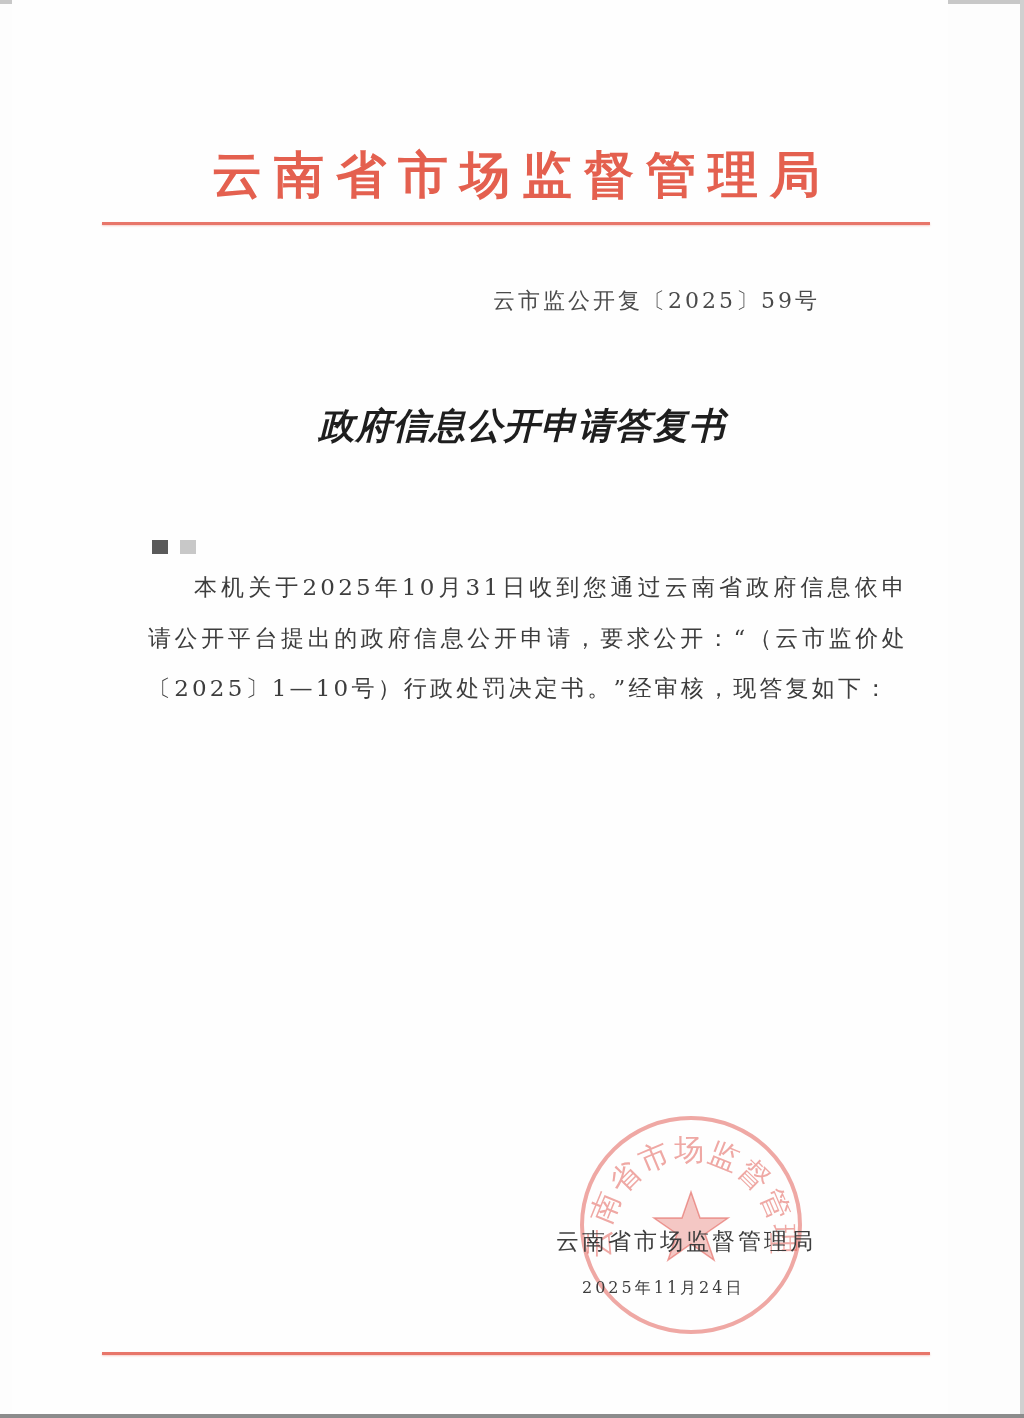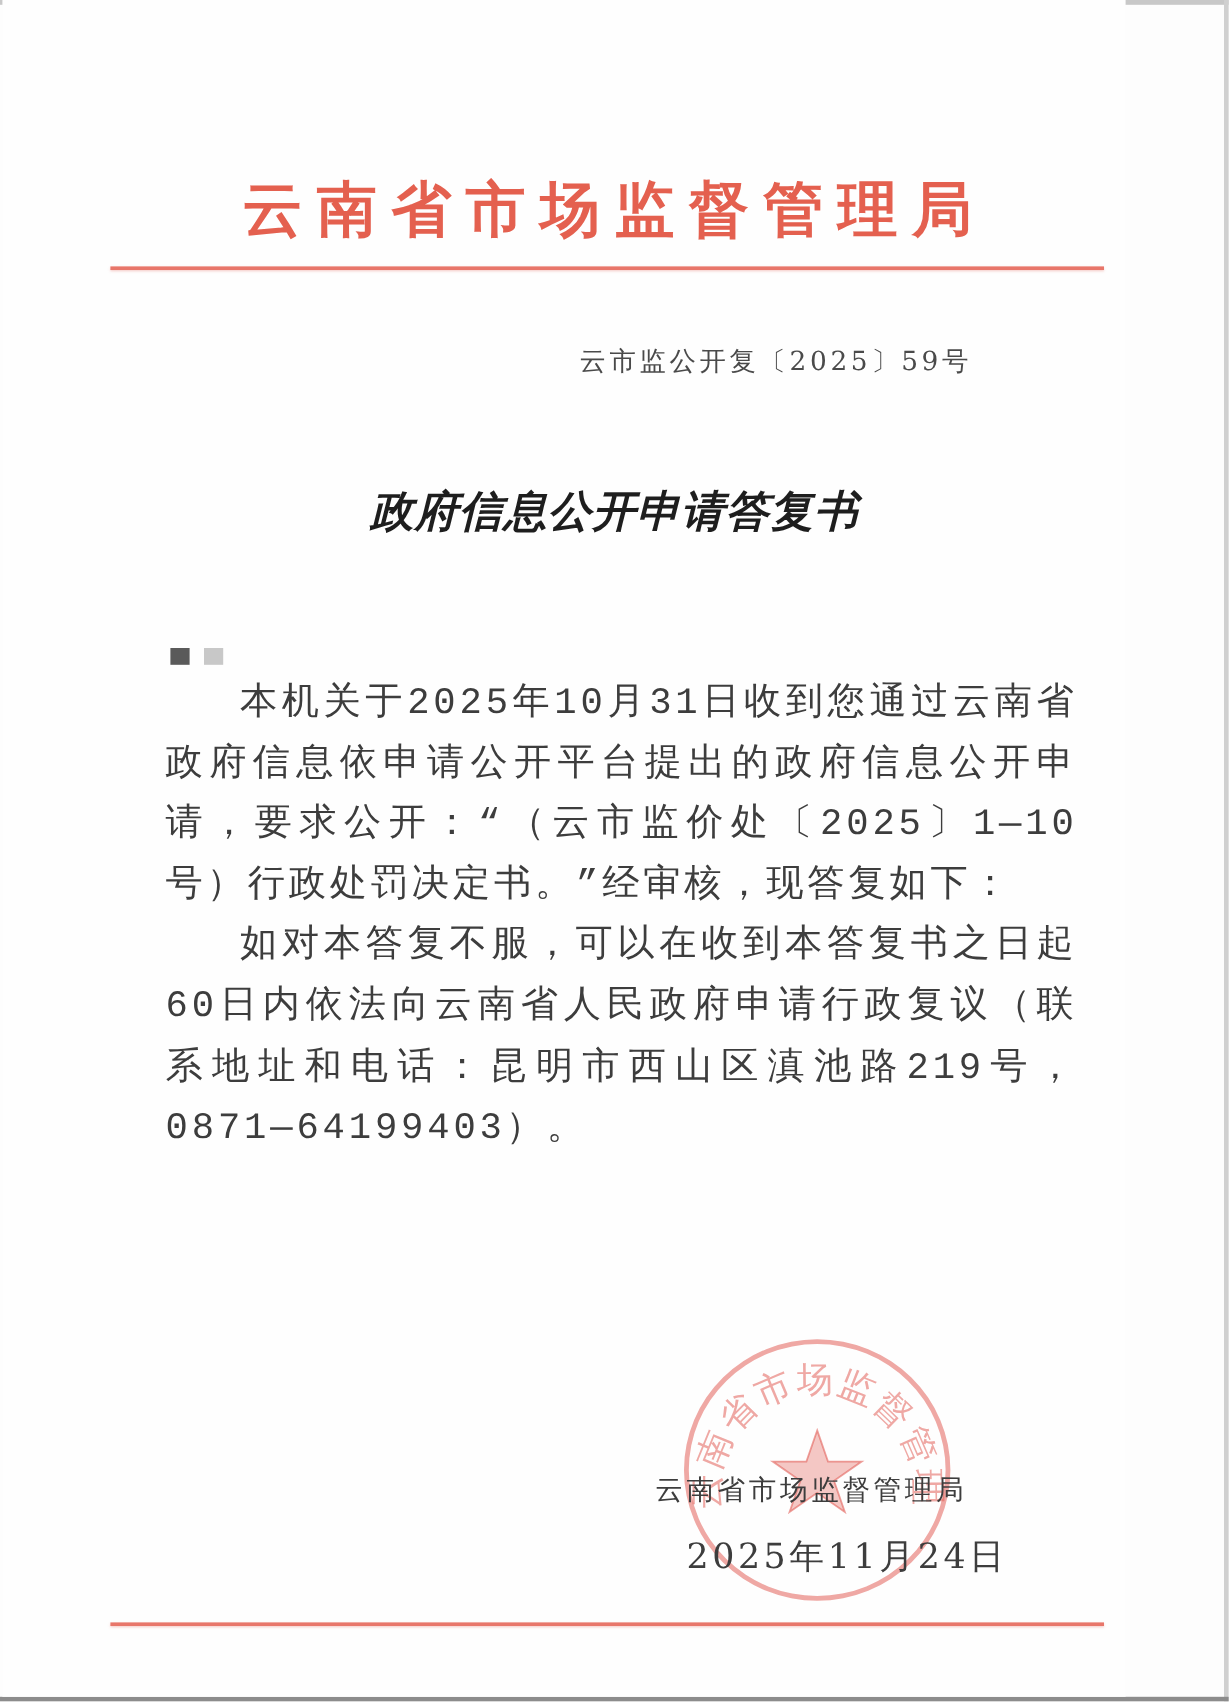--- a/index.html
+++ b/index.html
@@ -7,21 +7,21 @@
     width: 1024px; height: 1418px; overflow: hidden;
     background: #fdfdfd;
     font-family: "DejaVu Serif", "Liberation Serif", serif;
     color: #3a3a3a;
     position: relative;
   }
   .frame-top { position: absolute; left: 0; top: 0; width: 1024px; height: 4px; background: #c8c8c8; }
   .frame-right { position: absolute; right: 0; top: 0; width: 4px; height: 1418px; background: #d0d0d0; }
   .frame-bottom { position: absolute; left: 0; bottom: 0; width: 1024px; height: 4px; background: #8c8c8c; }
 
-  .page { position: absolute; left: 2px; top: 0; width: 936px; height: 1414px; background: #fefefe; }
+  .page { position: absolute; left: 12px; top: 0; width: 936px; height: 1414px; background: #fefefe; }
 
   .letterhead {
     position: absolute; left: 0; width: 1020px; top: 142px;
     text-align: center; font-size: 50px; font-weight: bold;
     letter-spacing: 12px; color: #e4604f;
     font-family: "DejaVu Serif", "Liberation Serif", serif;
   }
   .rule {
     position: absolute; left: 90px; width: 828px; height: 3px;
     background: #e8766a; box-shadow: 0 1px 2px rgba(232,118,106,0.35);
@@ -41,39 +41,39 @@
   }
   .salutation {
     position: absolute; left: 140px; top: 540px; display: flex; gap: 12px;
   }
   .redact-block { width: 16px; height: 14px; }
   .redact-block.dark { background: #5a5a5a; }
   .redact-block.light { background: #c8c8c8; }
 
   .body-text {
     position: absolute; left: 136px; width: 760px; top: 562px;
-    font-size: 31px; line-height: 50.6px; color: #3d3d3d;
-    letter-spacing: 3.2px; text-align: justify; font-family: Liberation Mono, monospace;
+    font-size: 23px; line-height: 50.6px; color: #3d3d3d;
+    letter-spacing: 3.2px; text-align: justify;
   }
   .body-text p { margin: 0; text-indent: 2em; }
 
   .seal {
     position: absolute; left: 568px; top: 1116px; width: 222px; height: 218px;
     border-radius: 50%; border: 4px solid rgba(226,96,90,0.55);
     box-sizing: border-box;
   }
   .seal svg { width: 100%; height: 100%; }
 
   .signature {
     position: absolute; left: 544px; top: 1226px;
     font-size: 23px; letter-spacing: 3px; color: #3d3d3d;
   }
   .sign-date {
     position: absolute; left: 570px; top: 1278px;
-    font-size: 29px; letter-spacing: 3px; color: #3d3d3d;
+    font-size: 16px; letter-spacing: 3px; color: #3d3d3d;
   }
 </style>
 </head>
 <body>
 
 <div class="frame-top"></div>
 <div class="frame-right"></div>
 <div class="frame-bottom"></div>
 
 <div class="page">
@@ -85,21 +85,20 @@
 
   <div class="doc-title">政府信息公开申请答复书</div>
 
   <div class="salutation">
     <span class="redact-block dark"></span>
     <span class="redact-block light"></span>
   </div>
 
   <div class="body-text">
     <p>本机关于2025年10月31日收到您通过云南省政府信息依申请公开平台提出的政府信息公开申请，要求公开：“（云市监价处〔2025〕1—10号）行政处罚决定书。”经审核，现答复如下：</p>
-    <p>如对本答复不服，可以在收到本答复书之日起60日内依法向云南省人民政府申请行政复议（联系地址和电话：昆明市西山区滇池路219号，0871—64199403）。</p>
   </div>
 
   <div class="seal">
     <svg viewBox="0 0 214 210">
       <defs>
         <path id="sealArc" d="M 30 150 A 82 82 0 1 1 184 150" fill="none"></path>
       </defs>
       <text font-size="30" fill="rgba(226,96,90,0.55)" letter-spacing="2" font-family="DejaVu Serif, serif">
         <textPath href="#sealArc" startOffset="4%">云南省市场监督管理局</textPath>
       </text>

